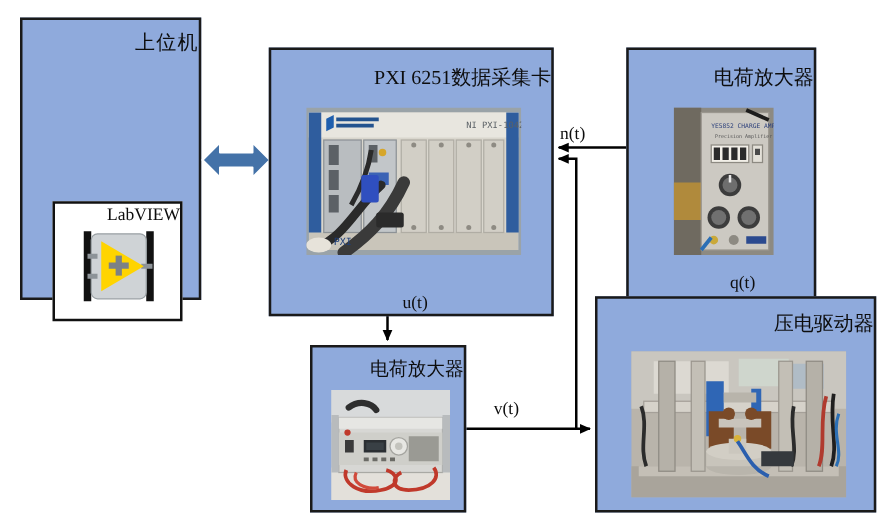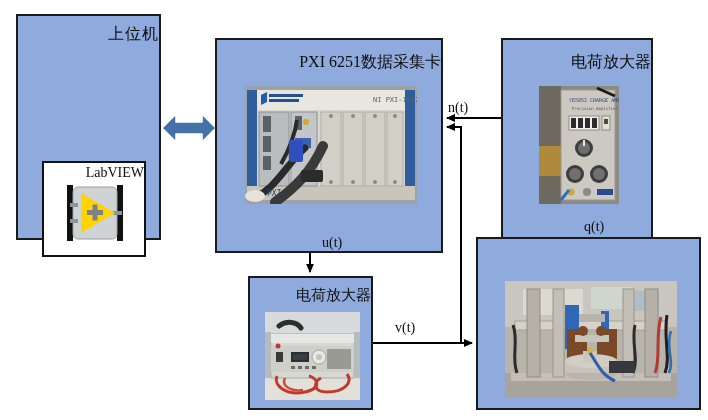--- a/index.html
+++ b/index.html
@@ -242,20 +242,21 @@
 
       <path d="M12,64 C8,74 22,84 40,80 C58,76 52,66 44,64" stroke="#c0392b" stroke-width="3" fill="none"></path>
       <path d="M82,62 C88,70 80,80 62,80 C48,80 48,70 56,66" stroke="#c0392b" stroke-width="3" fill="none"></path>
       <path d="M20,66 C16,74 26,80 38,78" stroke="#d14b3c" stroke-width="2.5" fill="none"></path>
       <rect x="0" y="20" width="6" height="46" fill="#b8bbbd"></rect>
       <rect x="89" y="20" width="6" height="46" fill="#b8bbbd"></rect>
     </svg>
   </div>
 
   <div class="panel" id="piezo-panel">
+    <div class="panel-title" id="piezo-title">压电驱动器</div>
     <svg class="photo" id="piezo-photo" viewBox="0 0 172 117" preserveAspectRatio="none">
       <rect width="172" height="117" fill="#b9b4ab"></rect>
 
       <rect x="0" y="0" width="172" height="46" fill="#c9c6bf"></rect>
       <rect x="18" y="8" width="60" height="26" fill="#dcd9d2"></rect>
       <rect x="86" y="6" width="40" height="22" fill="#cfd6cd"></rect>
       <rect x="126" y="10" width="28" height="20" fill="#b0bcc6"></rect>
 
       <rect x="0" y="92" width="172" height="25" fill="#a9a49b"></rect>
       <rect x="6" y="92" width="160" height="8" fill="#c4bfb6"></rect>

